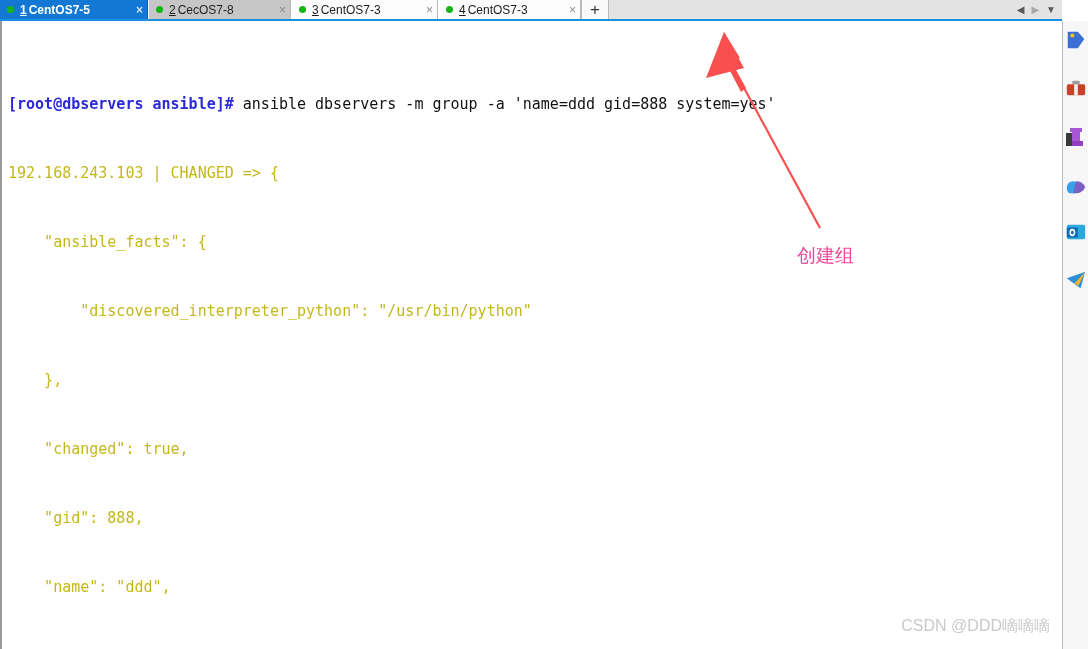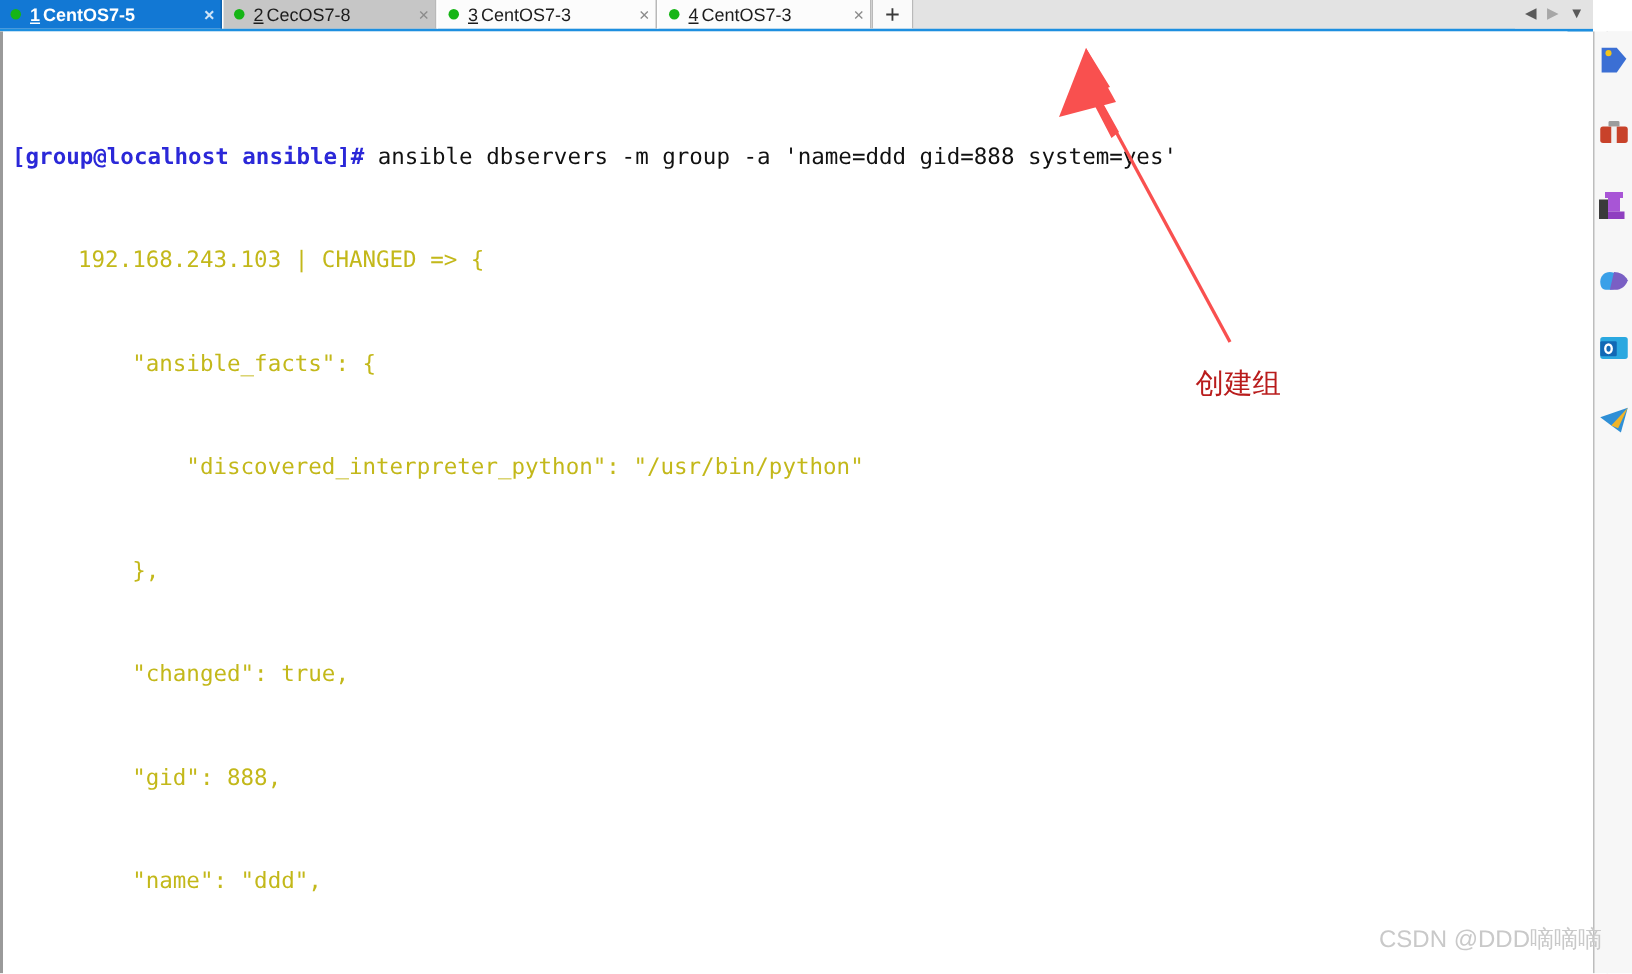--- a/index.html
+++ b/index.html
@@ -132,21 +132,21 @@
     position: absolute;
     left: 6px; top: 3px;
     font-family: "DejaVu Sans Mono", "Liberation Mono", monospace;
     font-size: 15px;
     line-height: 23px;
     white-space: pre;
   }
   .ln { height: 23px; }
   .c-prompt { color: #2b28d8; font-weight: bold; }
   .c-cmd    { color: #111111; }
-  .c-out    { color: #c3b81a; margin-left: 44px; }
+  .c-out    { color: #c3b81a; }
 
   
   #term-scroll {
     position: absolute;
     right: 0; top: 21px;
     width: 17px;
     height: 628px;
     background: #f2f2f2;
     border-left: 1px solid #cfcfcf;
     box-sizing: border-box;
@@ -198,28 +198,28 @@
     left: 700px; top: 28px;
     width: 130px;
     height: 215px;
     pointer-events: none;
   }
   #annot-label {
     position: absolute;
     left: 797px; top: 243px;
     font-family: "Liberation Sans", sans-serif;
     font-size: 19px;
-    color: #b91c1c;
+    color: #ec4899;
     white-space: nowrap;
   }
 
   
   #watermark {
     position: absolute;
-    right: 20px; bottom: 12px;
+    right: 38px; bottom: 12px;
     font-family: "Liberation Sans", sans-serif;
     font-size: 16px;
     color: #c9c9c9;
     white-space: nowrap;
   }
 </style>
 </head>
 <body>
 
 <div id="app">
@@ -261,21 +261,21 @@
 
   <div id="tabnav">
     <span class="navglyph">◀</span>
     <span class="navglyph dim">▶</span>
     <span class="navglyph">▼</span>
   </div>
 
   <div id="terminal">
     <div id="termtext">
 
-      <div class="ln"><span class="c-prompt">[group@localhost ansible]#</span><span class="c-cmd"> ansible dbservers -m group -a 'name=ddd gid=888 system=yes'</span></div>
+      <div class="ln"><span class="c-prompt">[root@dbservers ansible]#</span><span class="c-cmd"> ansible dbservers -m group -a 'name=ddd gid=888 system=yes'</span></div>
       <div class="ln c-out">192.168.243.103 | CHANGED =&gt; {</div>
       <div class="ln c-out">    "ansible_facts": {</div>
       <div class="ln c-out">        "discovered_interpreter_python": "/usr/bin/python"</div>
       <div class="ln c-out">    },</div>
       <div class="ln c-out">    "changed": true,</div>
       <div class="ln c-out">    "gid": 888,</div>
       <div class="ln c-out">    "name": "ddd",</div>
       <div class="ln c-out">    "state": "present",</div>
       
       

